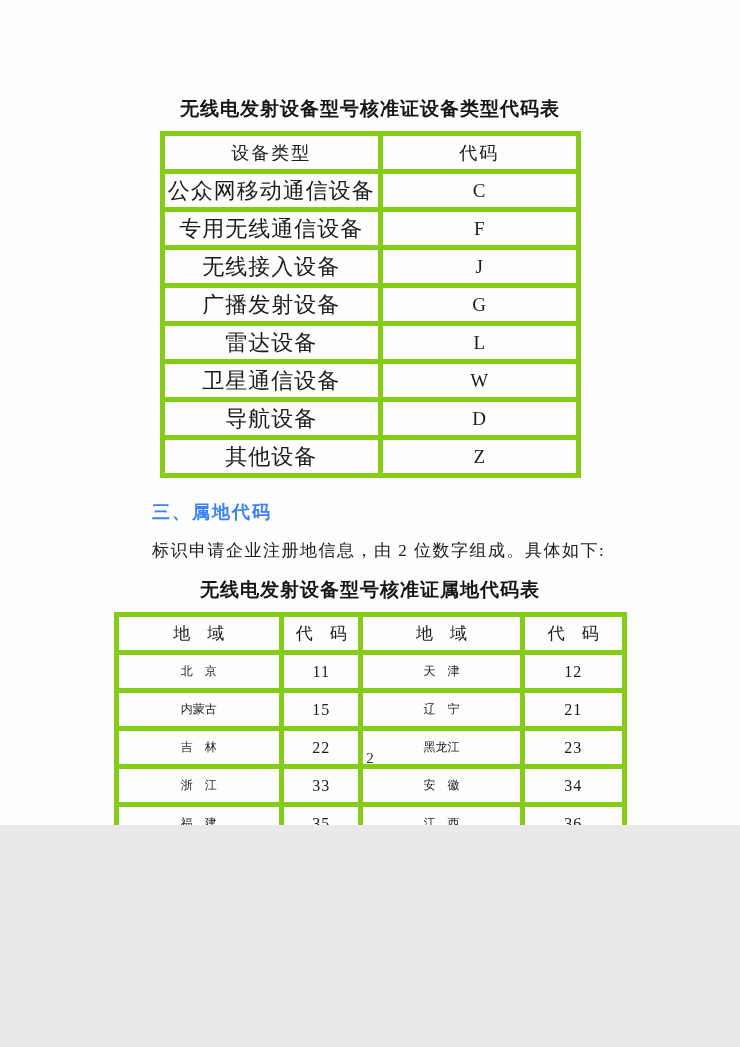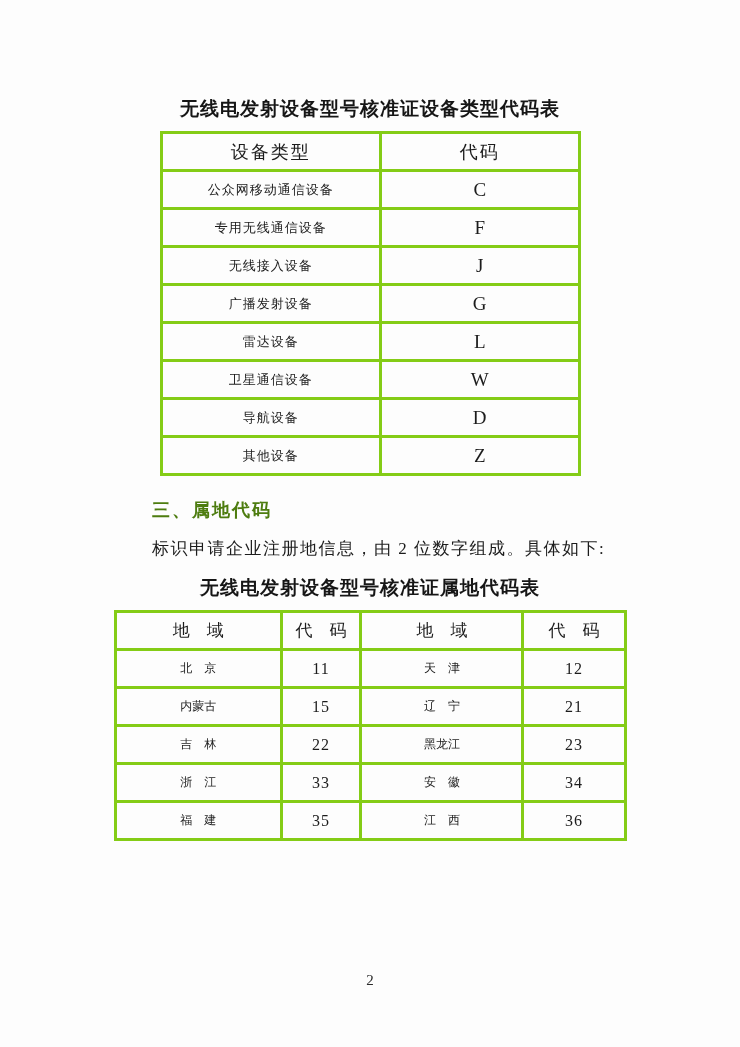--- a/index.html
+++ b/index.html
@@ -5,21 +5,21 @@
   * { margin: 0; padding: 0; box-sizing: border-box; }
   html, body { width: 740px; }
   body {
     background: #e9e9e9;
     font-family: "Liberation Serif", "DejaVu Serif", serif;
     color: #1c1c1c;
   }
   .page {
     position: relative;
     width: 740px;
-    height: 1047px;
+    height: 825px;
     background: #fdfdfd;
     overflow: hidden;
   }
   .content { padding-top: 96px; }
 
   .tbl-title {
     text-align: center;
     font-family: "Liberation Sans", "DejaVu Sans", sans-serif;
     font-weight: bold;
     font-size: 19px;
@@ -28,43 +28,43 @@
   }
   .tbl-title.first { margin-bottom: 9px; }
   .tbl-title.second { margin-top: 15px; }
 
   table {
     border-collapse: collapse;
     table-layout: fixed;
     margin: 0 auto;
   }
   th, td {
-    border: 3px solid #84cc16;
+    border: 5px solid #84cc16;
     text-align: center;
     vertical-align: middle;
     font-weight: normal;
     overflow: hidden;
     white-space: nowrap;
   }
 
   
   .tbl-device { width: 421px; }
   .tbl-device th, .tbl-device td { height: 38px; }
   .tbl-device th { font-size: 18px; letter-spacing: 2px; }
-  .tbl-device td.type-cell { font-size: 13px; letter-spacing: 1px; }
+  .tbl-device td.type-cell { font-size: 22px; letter-spacing: 1px; }
   .tbl-device td.code-cell { font-size: 19px; }
 
   
   .section-heading {
     margin: 22px 0 0 152px;
     font-family: "Liberation Sans", "DejaVu Sans", sans-serif;
     font-weight: bold;
     font-size: 18px;
     letter-spacing: 2px;
-    color: #4d7c0f;
+    color: #3b82f6;
   }
   .section-body {
     margin: 15px 4px 0 152px;
     font-size: 17px;
     letter-spacing: 1.5px;
   }
 
   
   .tbl-region { width: 513px; margin-top: 9px; }
   .tbl-region th, .tbl-region td { height: 38px; }

